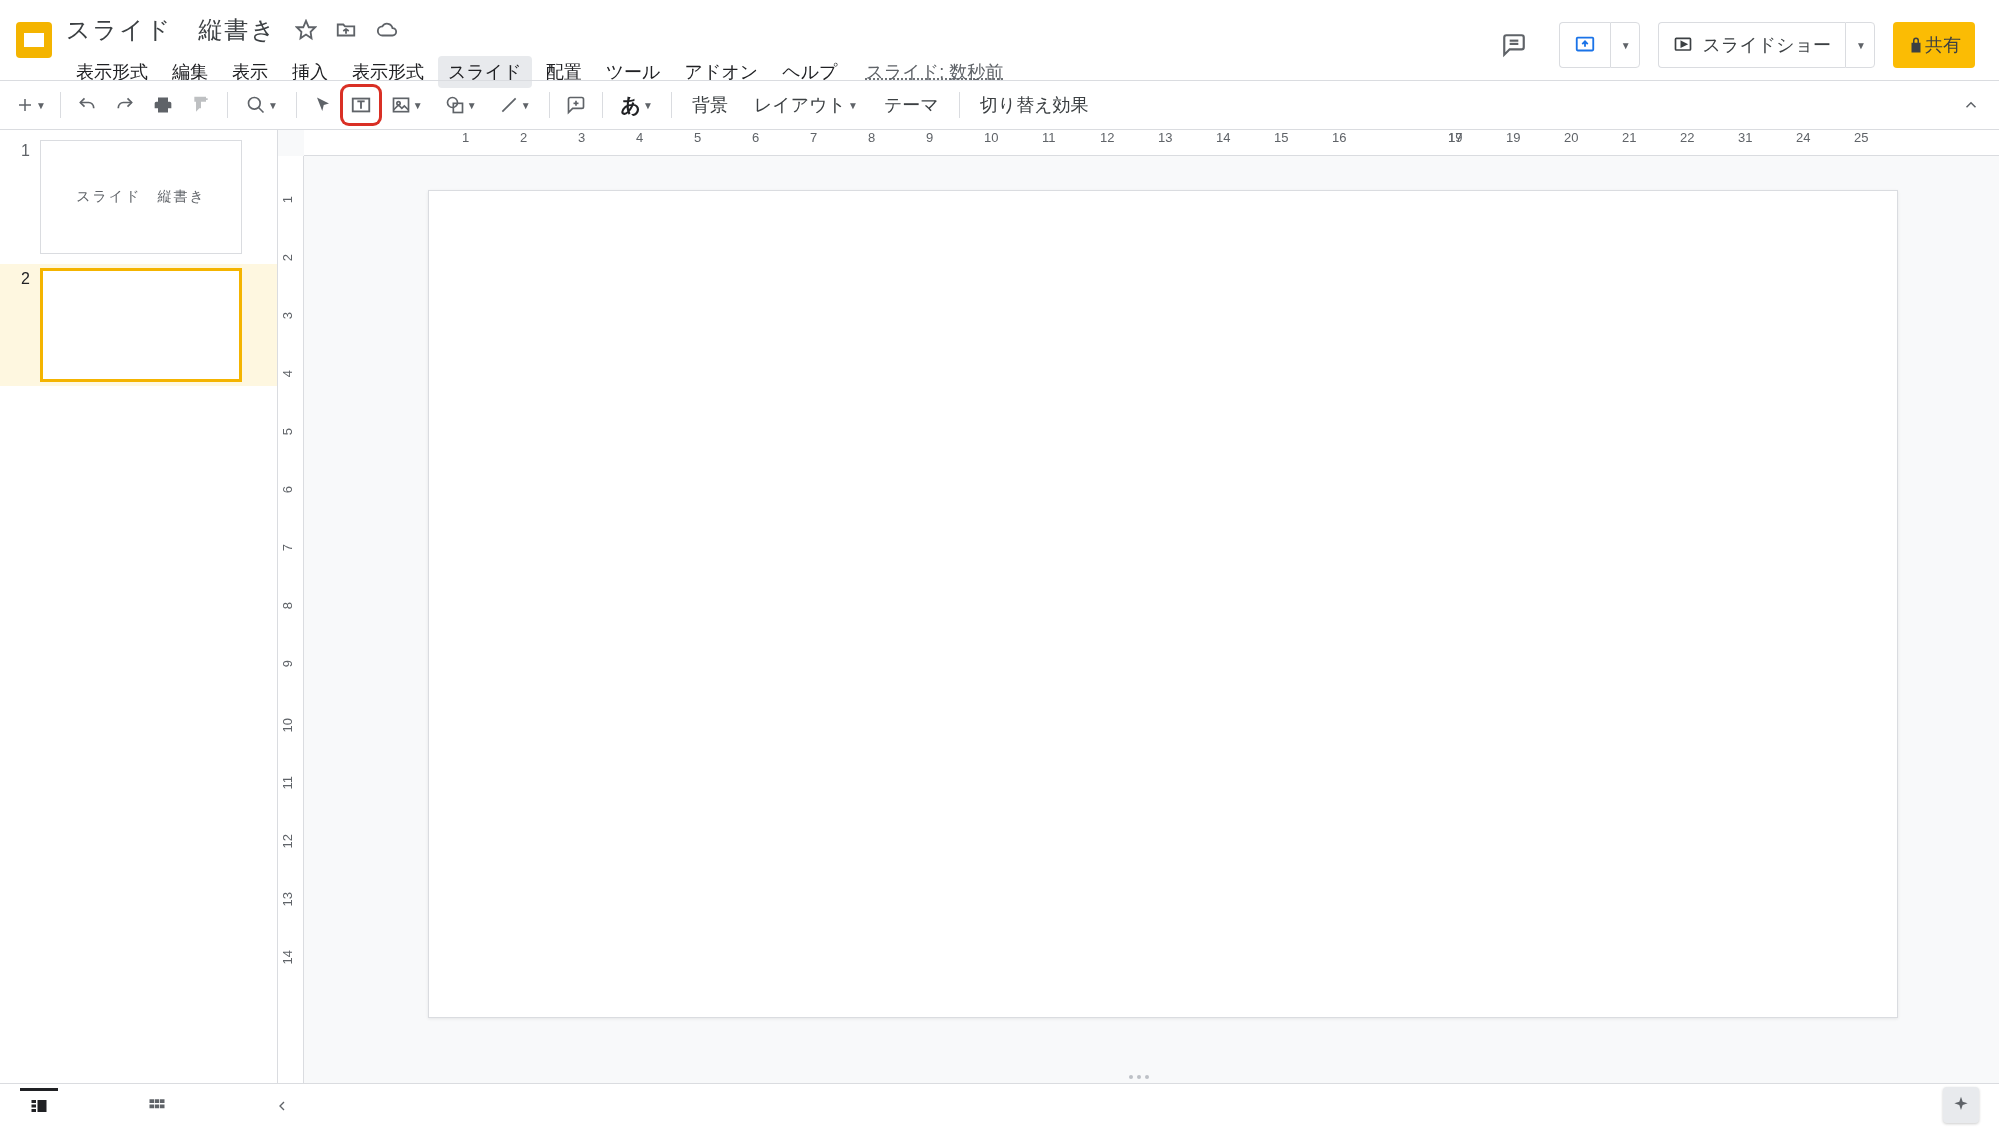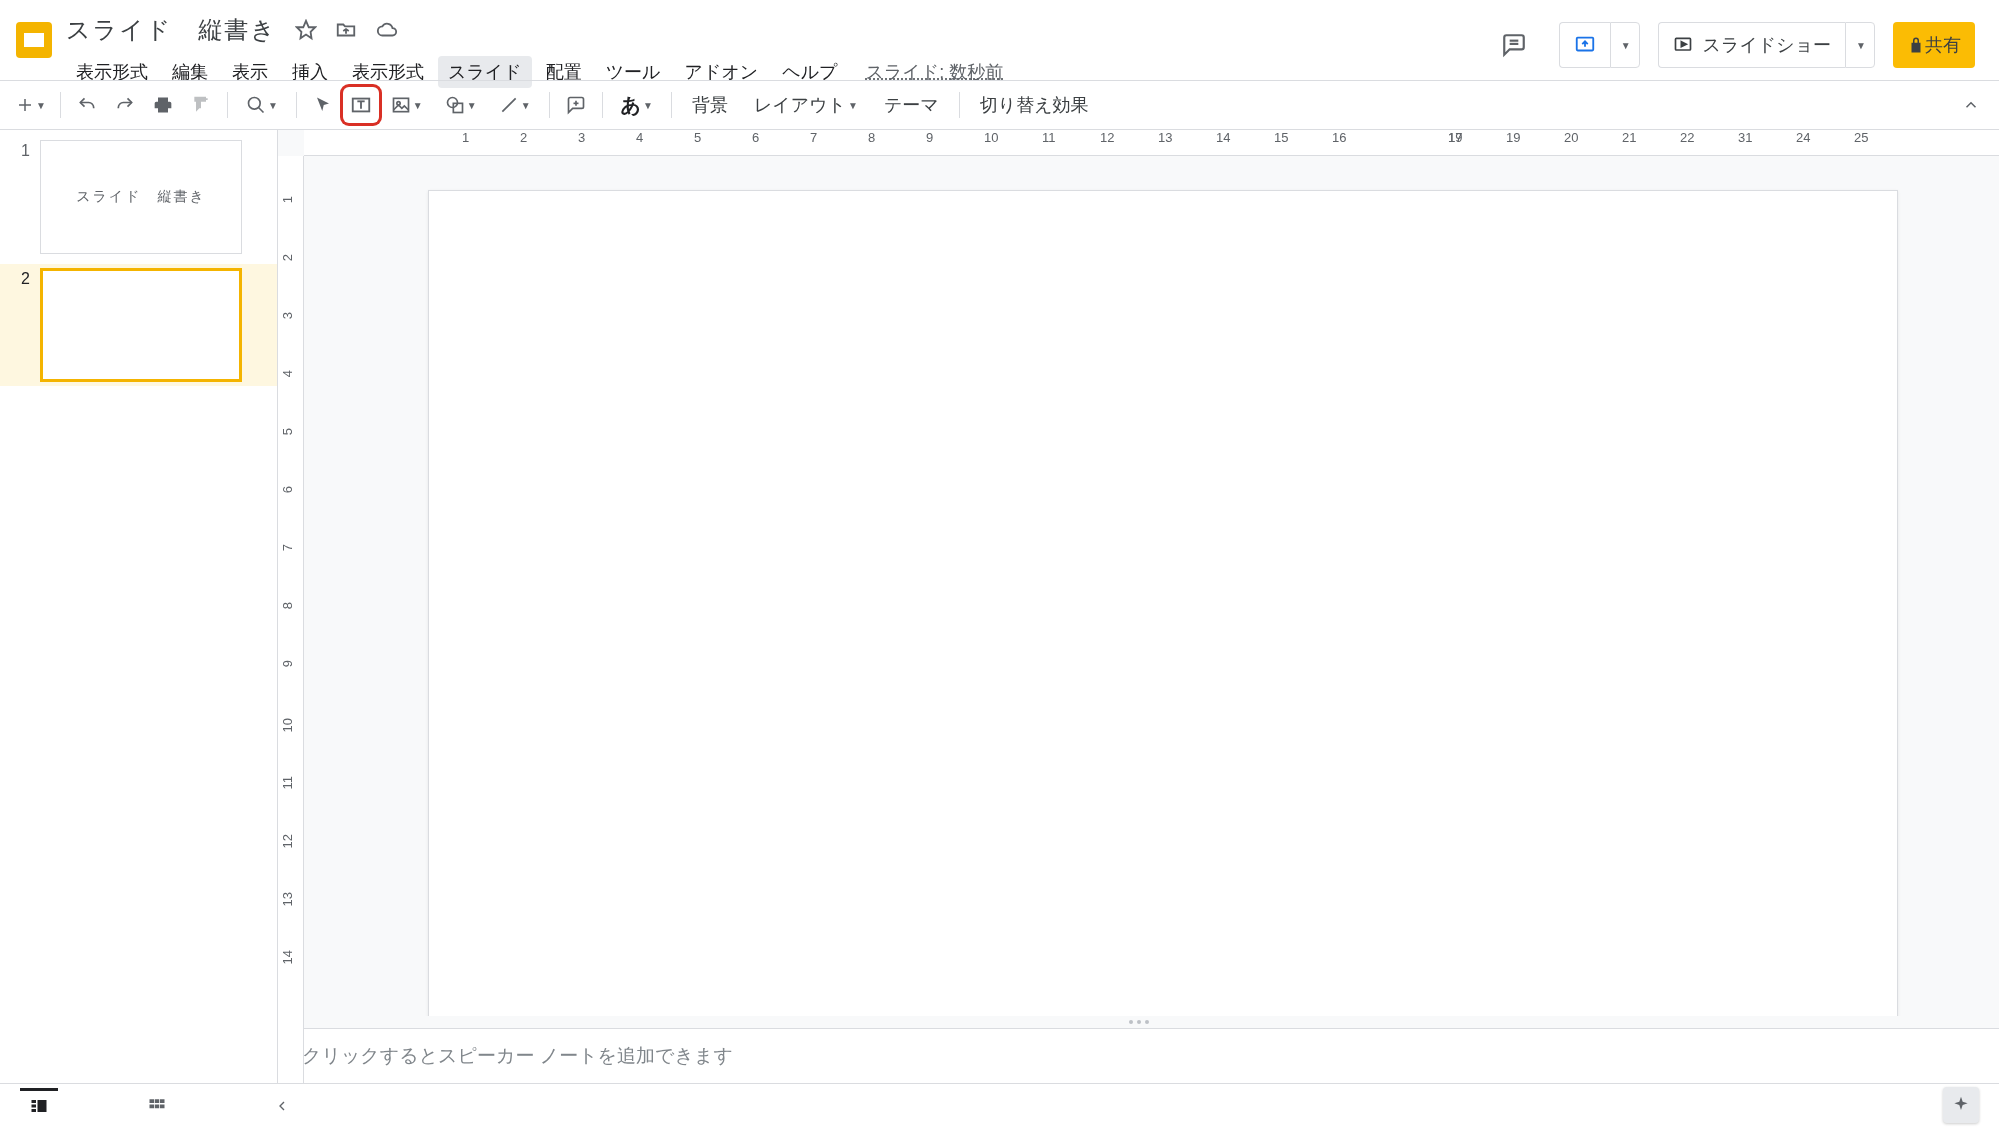--- a/index.html
+++ b/index.html
@@ -320,21 +320,20 @@
         <span class="tick" style="top: 794px;">14</span>
       </div>
     <div class="canvas-area">
       <div class="slide-canvas"></div>
     </div>
     <div class="drag-handle">
         <span></span>
         <span></span>
         <span></span>
       </div>
-    <div class="notes">クリックするとスピーカー ノートを追加できます</div>
   </div>
 </div>
 
 <div class="footer">
   <span class="view-btn active">
     <svg width="22" height="18" viewBox="0 0 24 24" fill="#202124">
         <rect x="2" y="4" width="6" height="4"></rect>
         <rect x="2" y="10" width="6" height="4"></rect>
         <rect x="2" y="16" width="6" height="4"></rect>
         <rect x="10" y="4" width="12" height="16"></rect>

